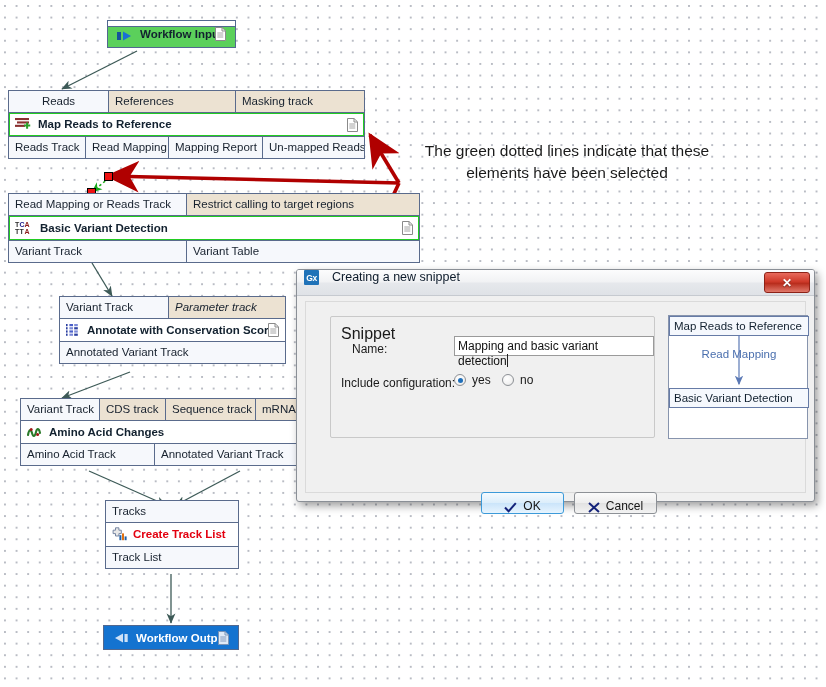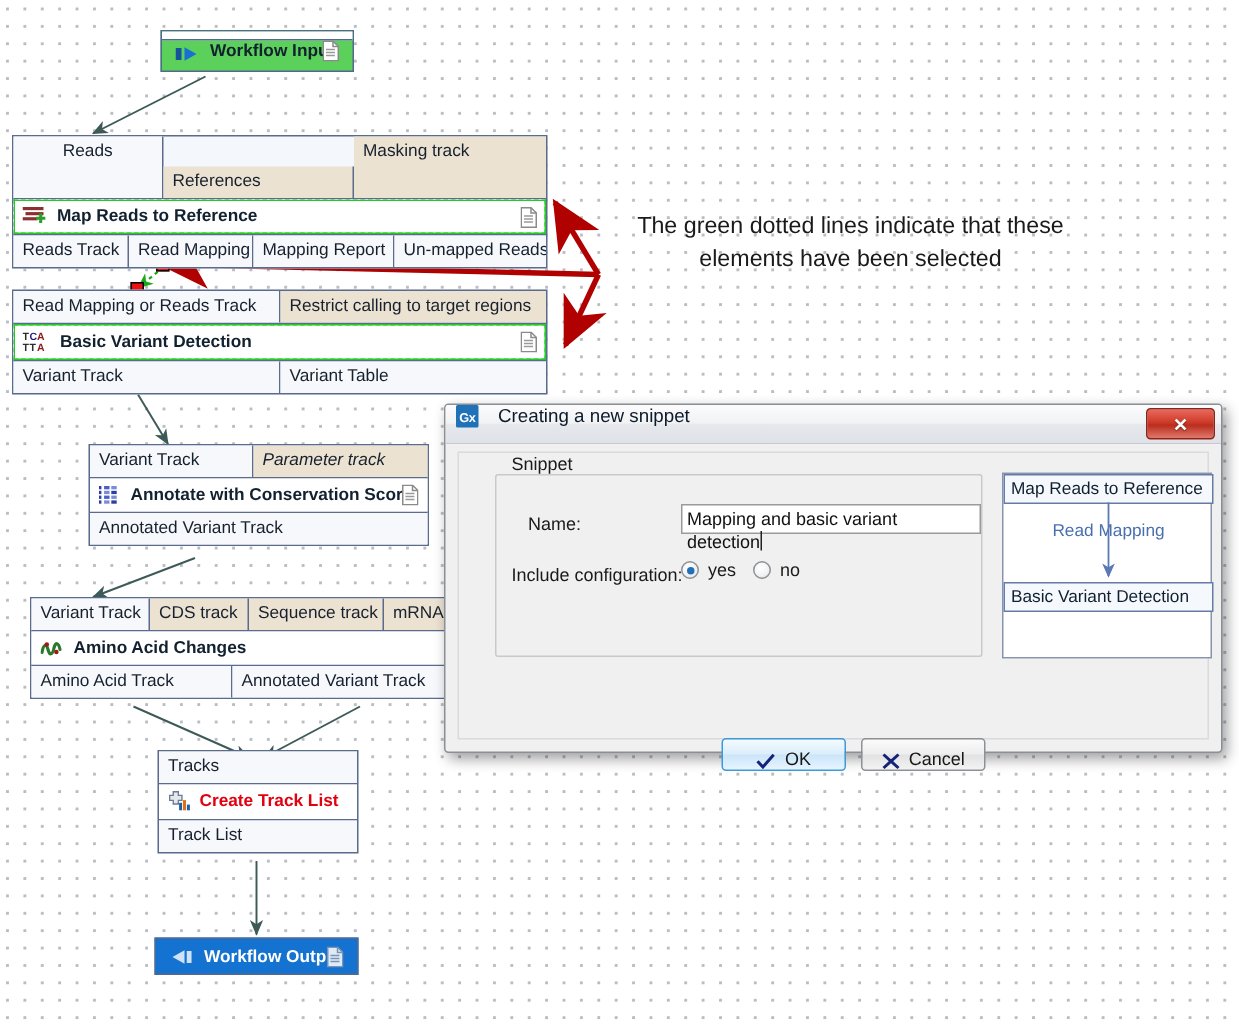--- a/index.html
+++ b/index.html
@@ -114,22 +114,22 @@
     display:flex;align-items:center;justify-content:center;
     text-shadow:0 1px 1px rgba(0,0,0,0.45);
   }
   #dlgbody{position:absolute;left:8px;top:31px;right:8px;bottom:8px;background:#f0f0f0;
            border:1px solid #dadada;box-sizing:border-box;}
   #groupbox{
     position:absolute;left:24px;top:14px;width:325px;height:122px;
     border:1px solid #c9c9c9;border-radius:2px;box-sizing:border-box;
   }
   #grouplabel{
-    position:absolute;left:31px;top:0;background:#f0f0f0;padding:0 4px;
-    font-size:12px;color:#1a1a1a;
+    position:absolute;left:31px;top:23px;background:#f0f0f0;padding:0 4px;
+    font-size:16px;color:#1a1a1a;
   }
   .frow{position:absolute;font-size:12px;color:#1a1a1a;}
   #namelabel{left:46px;top:40px;}
   #nameinput{
     position:absolute;left:148px;top:34px;width:200px;height:20px;
     background:#ffffff;border:1px solid #9a9a9a;box-sizing:border-box;
     font-size:12px;color:#111111;
     padding:2px 3px;line-height:15px;
     font-family:"Liberation Sans", sans-serif;
   }
@@ -237,21 +237,21 @@
     <svg class="docicon" viewBox="0 0 11 14" style="right:9px;">
       <path d="M0.5,0.5 H7 L10.5,3.8 V13.5 H0.5 Z" fill="#ffffff" stroke="#8a8a8a"></path>
       <path d="M7,0.6 V4 H10.4" fill="none" stroke="#8a8a8a"></path>
       <path d="M2.3,6 H8.3 M2.3,8 H8.3 M2.3,10 H8.3" stroke="#9a9a9a" stroke-width="0.9"></path>
     </svg>
   </div>
 
   <div class="wfblock selected" style="left:8px;top:90px;width:357px;">
     <div class="portrow">
       <div class="port" style="width:100px;text-align:center;">Reads</div>
-      <div class="port unconnected" style="width:127px;margin-top:20px;">References</div>
+      <div class="port unconnected" style="width:127px;">References</div>
       <div class="port unconnected" style="flex:1;">Masking track</div>
     </div>
     <div class="bodyrow">
       <svg width="17" height="14" viewBox="0 0 17 14">
         <rect x="0" y="1" width="14" height="2.1" fill="#8a3030"></rect>
         <rect x="2" y="4.4" width="12" height="2.1" fill="#8a3030"></rect>
         <rect x="0" y="7.8" width="10" height="2.1" fill="#8a3030"></rect>
         <path d="M11.5,8.8 h2.3 v-2.3 h2.2 v2.3 h2.3 v2.2 h-2.3 v2.3 h-2.2 v-2.3 h-2.3 z" fill="#2aa02a" transform="translate(-1.6,-0.6) scale(0.92)"></path>
       </svg>
       <span class="title">Map Reads to Reference</span>
@@ -262,21 +262,21 @@
       </svg>
     </div>
     <div class="portrow bottom">
       <div class="port" style="width:77px;">Reads Track</div>
       <div class="port" style="width:83px;">Read Mapping</div>
       <div class="port" style="width:94px;">Mapping Report</div>
       <div class="port" style="flex:1;">Un-mapped Reads</div>
     </div>
   </div>
 
-  <div class="wfblock selected" style="left:8px;top:193px;width:357px;">
+  <div class="wfblock selected" style="left:8px;top:193px;width:412px;">
     <div class="portrow">
       <div class="port" style="width:178px;">Read Mapping or Reads Track</div>
       <div class="port unconnected" style="flex:1;">Restrict calling to target regions</div>
     </div>
     <div class="bodyrow">
       <svg width="19" height="15" viewBox="0 0 19 15">
         <text x="0" y="6.8" font-family="'Liberation Sans',sans-serif" font-size="7" font-weight="bold" fill="#2d2d2d">T</text>
         <text x="4.6" y="6.8" font-family="'Liberation Sans',sans-serif" font-size="7" font-weight="bold" fill="#1a1a8a">C</text>
         <text x="9.6" y="6.8" font-family="'Liberation Sans',sans-serif" font-size="7" font-weight="bold" fill="#8a1a1a">A</text>
         <text x="0" y="14" font-family="'Liberation Sans',sans-serif" font-size="7" font-weight="bold" fill="#2d2d2d">T</text>

